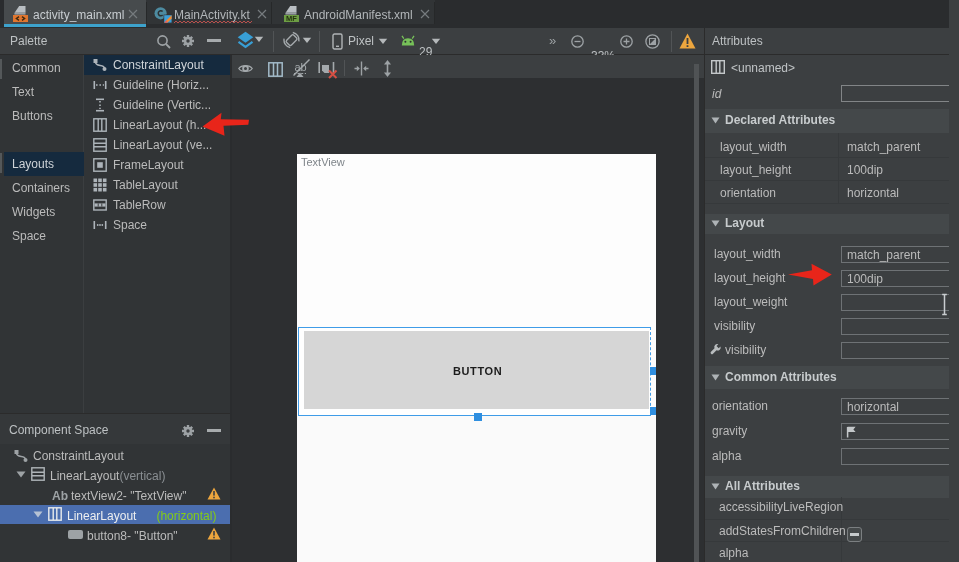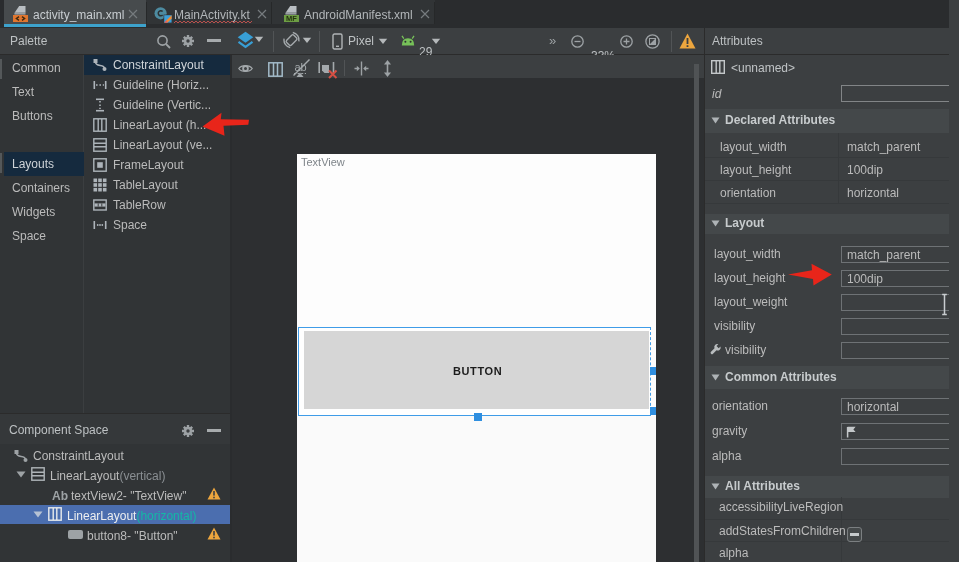--- a/index.html
+++ b/index.html
@@ -269,21 +269,21 @@
   </svg>
 
   <div class="abs" style="left:0;top:505px;width:230px;height:19px;background:#4b6eaf;"></div>
   <svg class="abs" style="left:33px;top:511px;" width="10" height="7" viewBox="0 0 10 7">
       <path d="M0.5 0.5 H9.5 L5 6.5 Z" fill="#b6c2d4"></path>
     </svg>
   <svg class="abs" style="left:48px;top:507px;" width="14" height="14" viewBox="0 0 14 14">
     <rect x="0.8" y="0.8" width="12.4" height="12.4" stroke="#e8eaec" stroke-width="1.4" fill="none"></rect>
     <path d="M5.2 1 V13 M8.8 1 V13" stroke="#e8eaec" stroke-width="1.4"></path>
   </svg>
-  <div class="txt" style="left:67px;top:510px;color:#eceef0;">LinearLayout<span style="color:#14b8a6;">(horizontal)</span></div>
+  <div class="txt" style="left:67px;top:510px;color:#eceef0;">LinearLayout<span style="color:#84cc16;margin-left:20px;">(horizontal)</span></div>
 
   <div class="abs" style="left:68px;top:530px;width:15px;height:9px;background:#9da2a5;border-radius:2px;"></div>
   <div class="txt" style="left:87px;top:530px;">button8- "Button"</div>
   <svg class="abs" style="left:207px;top:527px;" width="14" height="13" viewBox="0 0 14 13">
     <path d="M7 0.5 L13.5 12.5 H0.5 Z" fill="#eda63e"></path>
     <rect x="6.2" y="4" width="1.6" height="4.6" fill="#3c3f41"></rect>
     <rect x="6.2" y="9.7" width="1.6" height="1.6" fill="#3c3f41"></rect>
   </svg>
 
   <div class="abs" style="left:232px;top:55px;width:472px;height:23px;background:#3c3f41;"></div>

